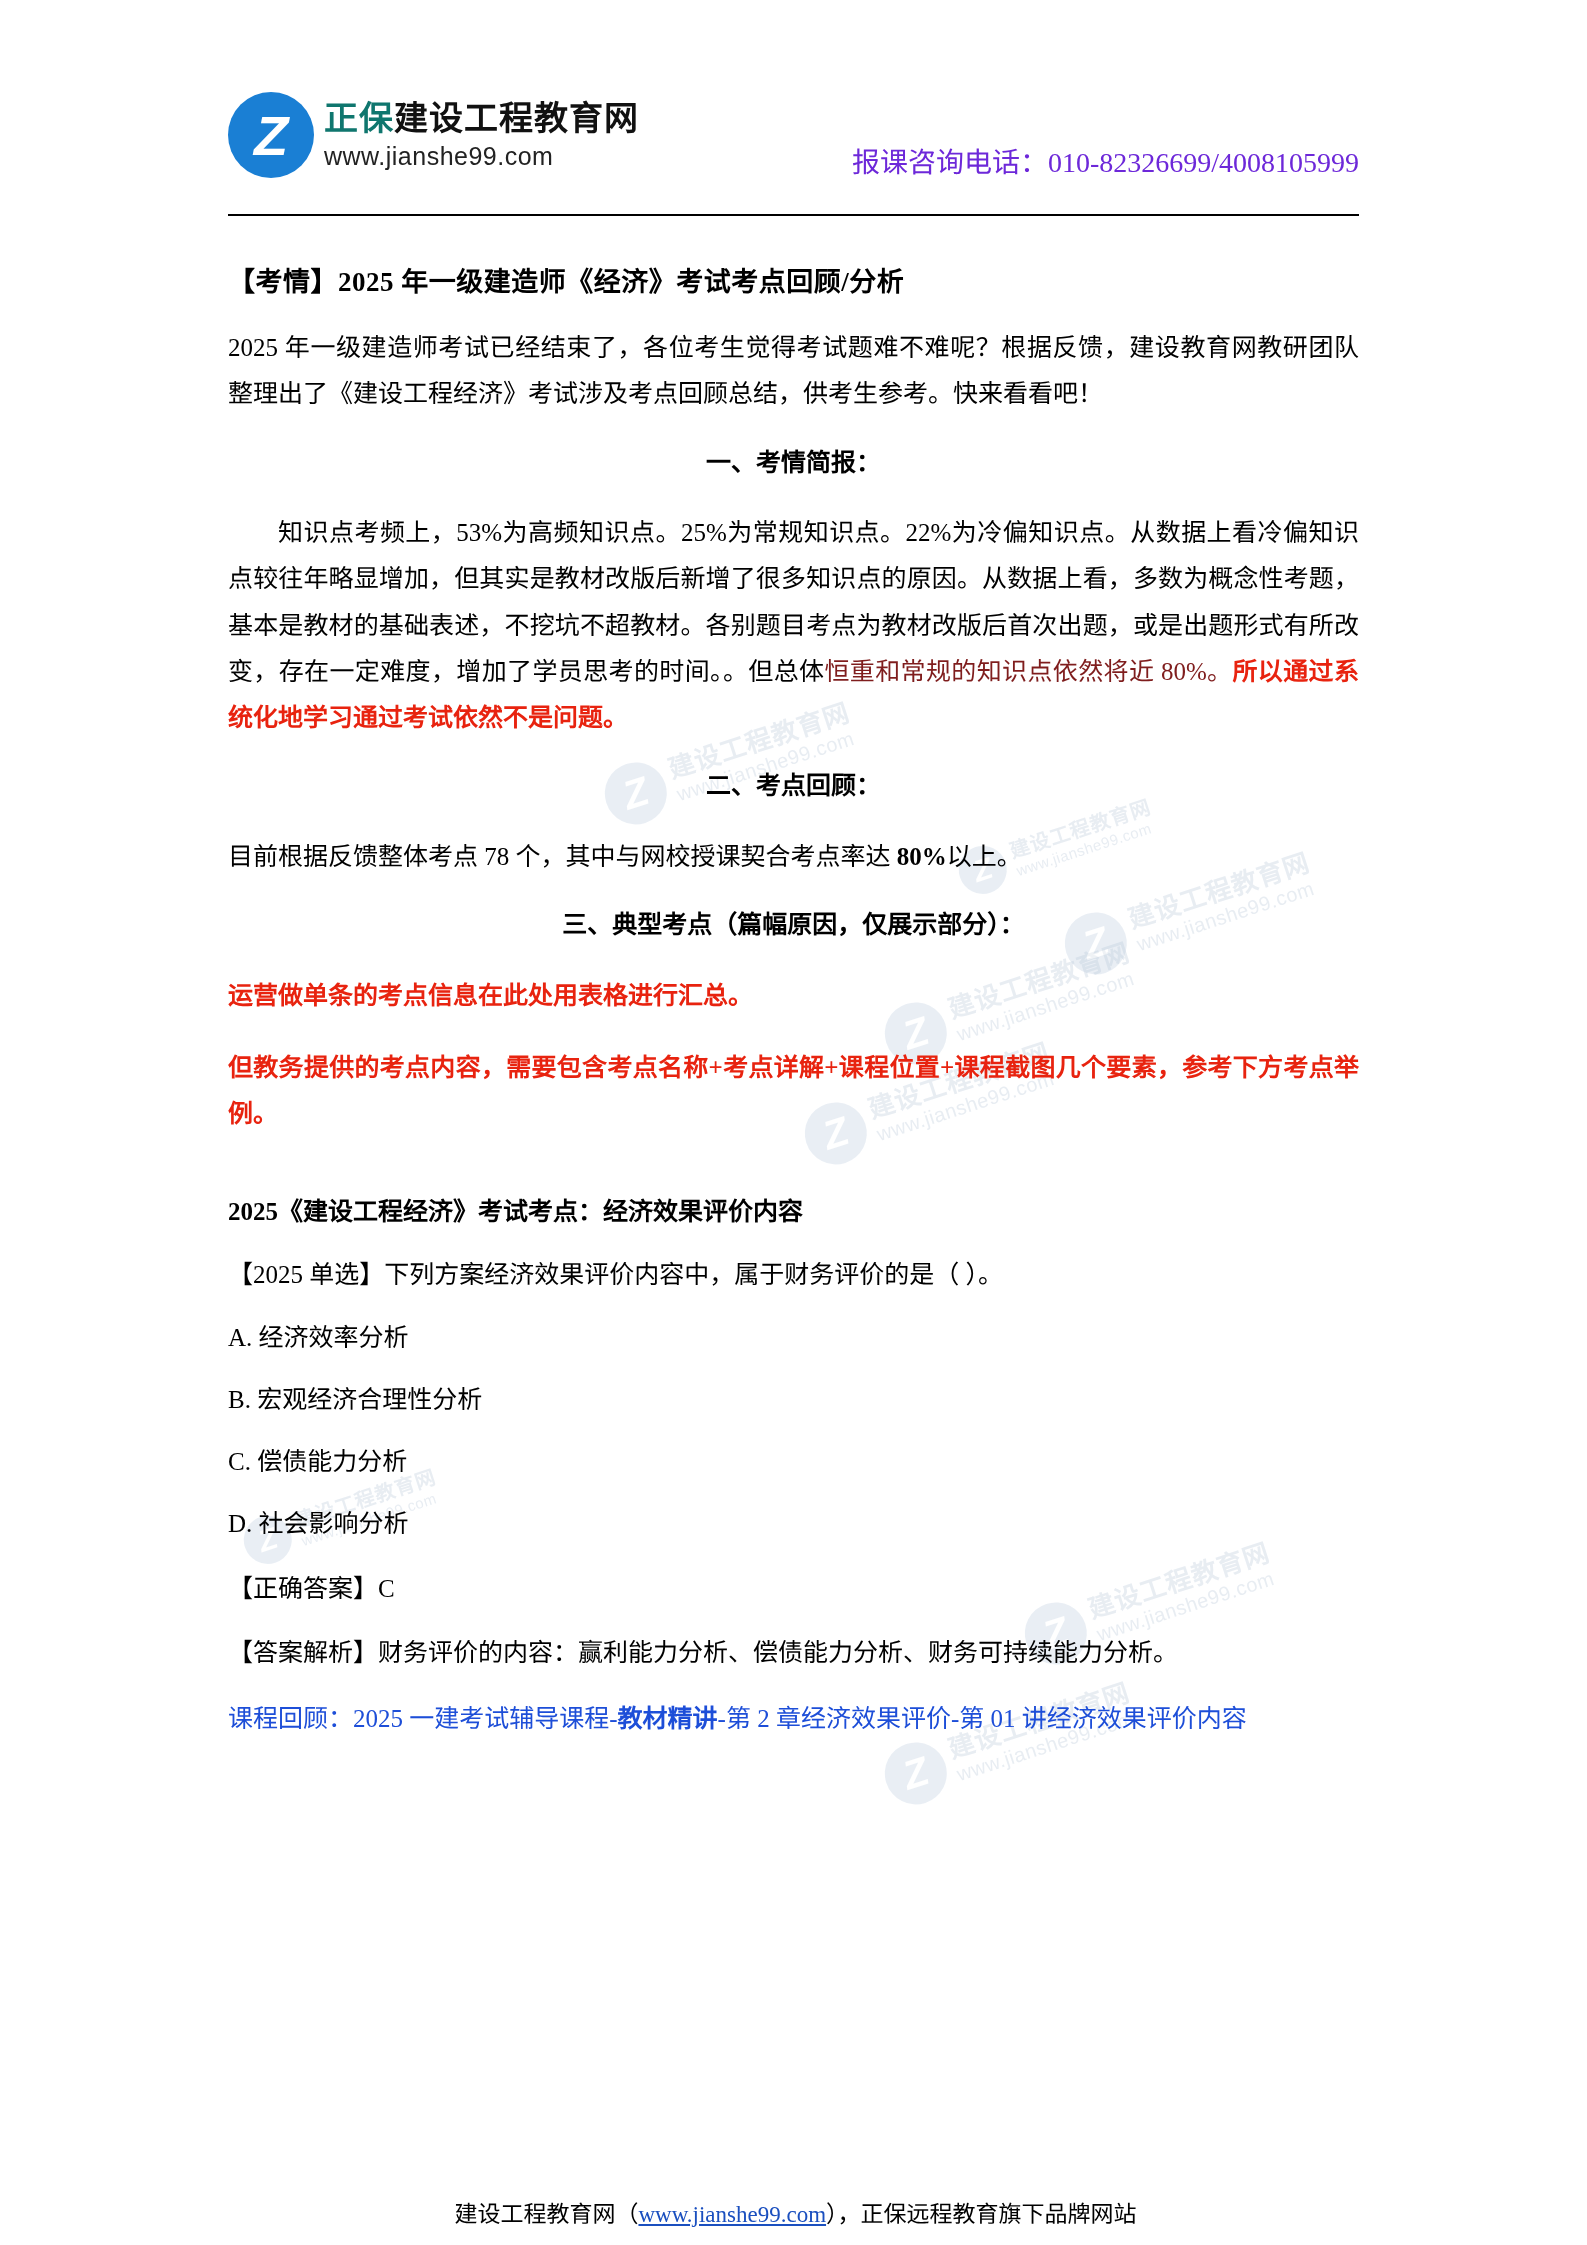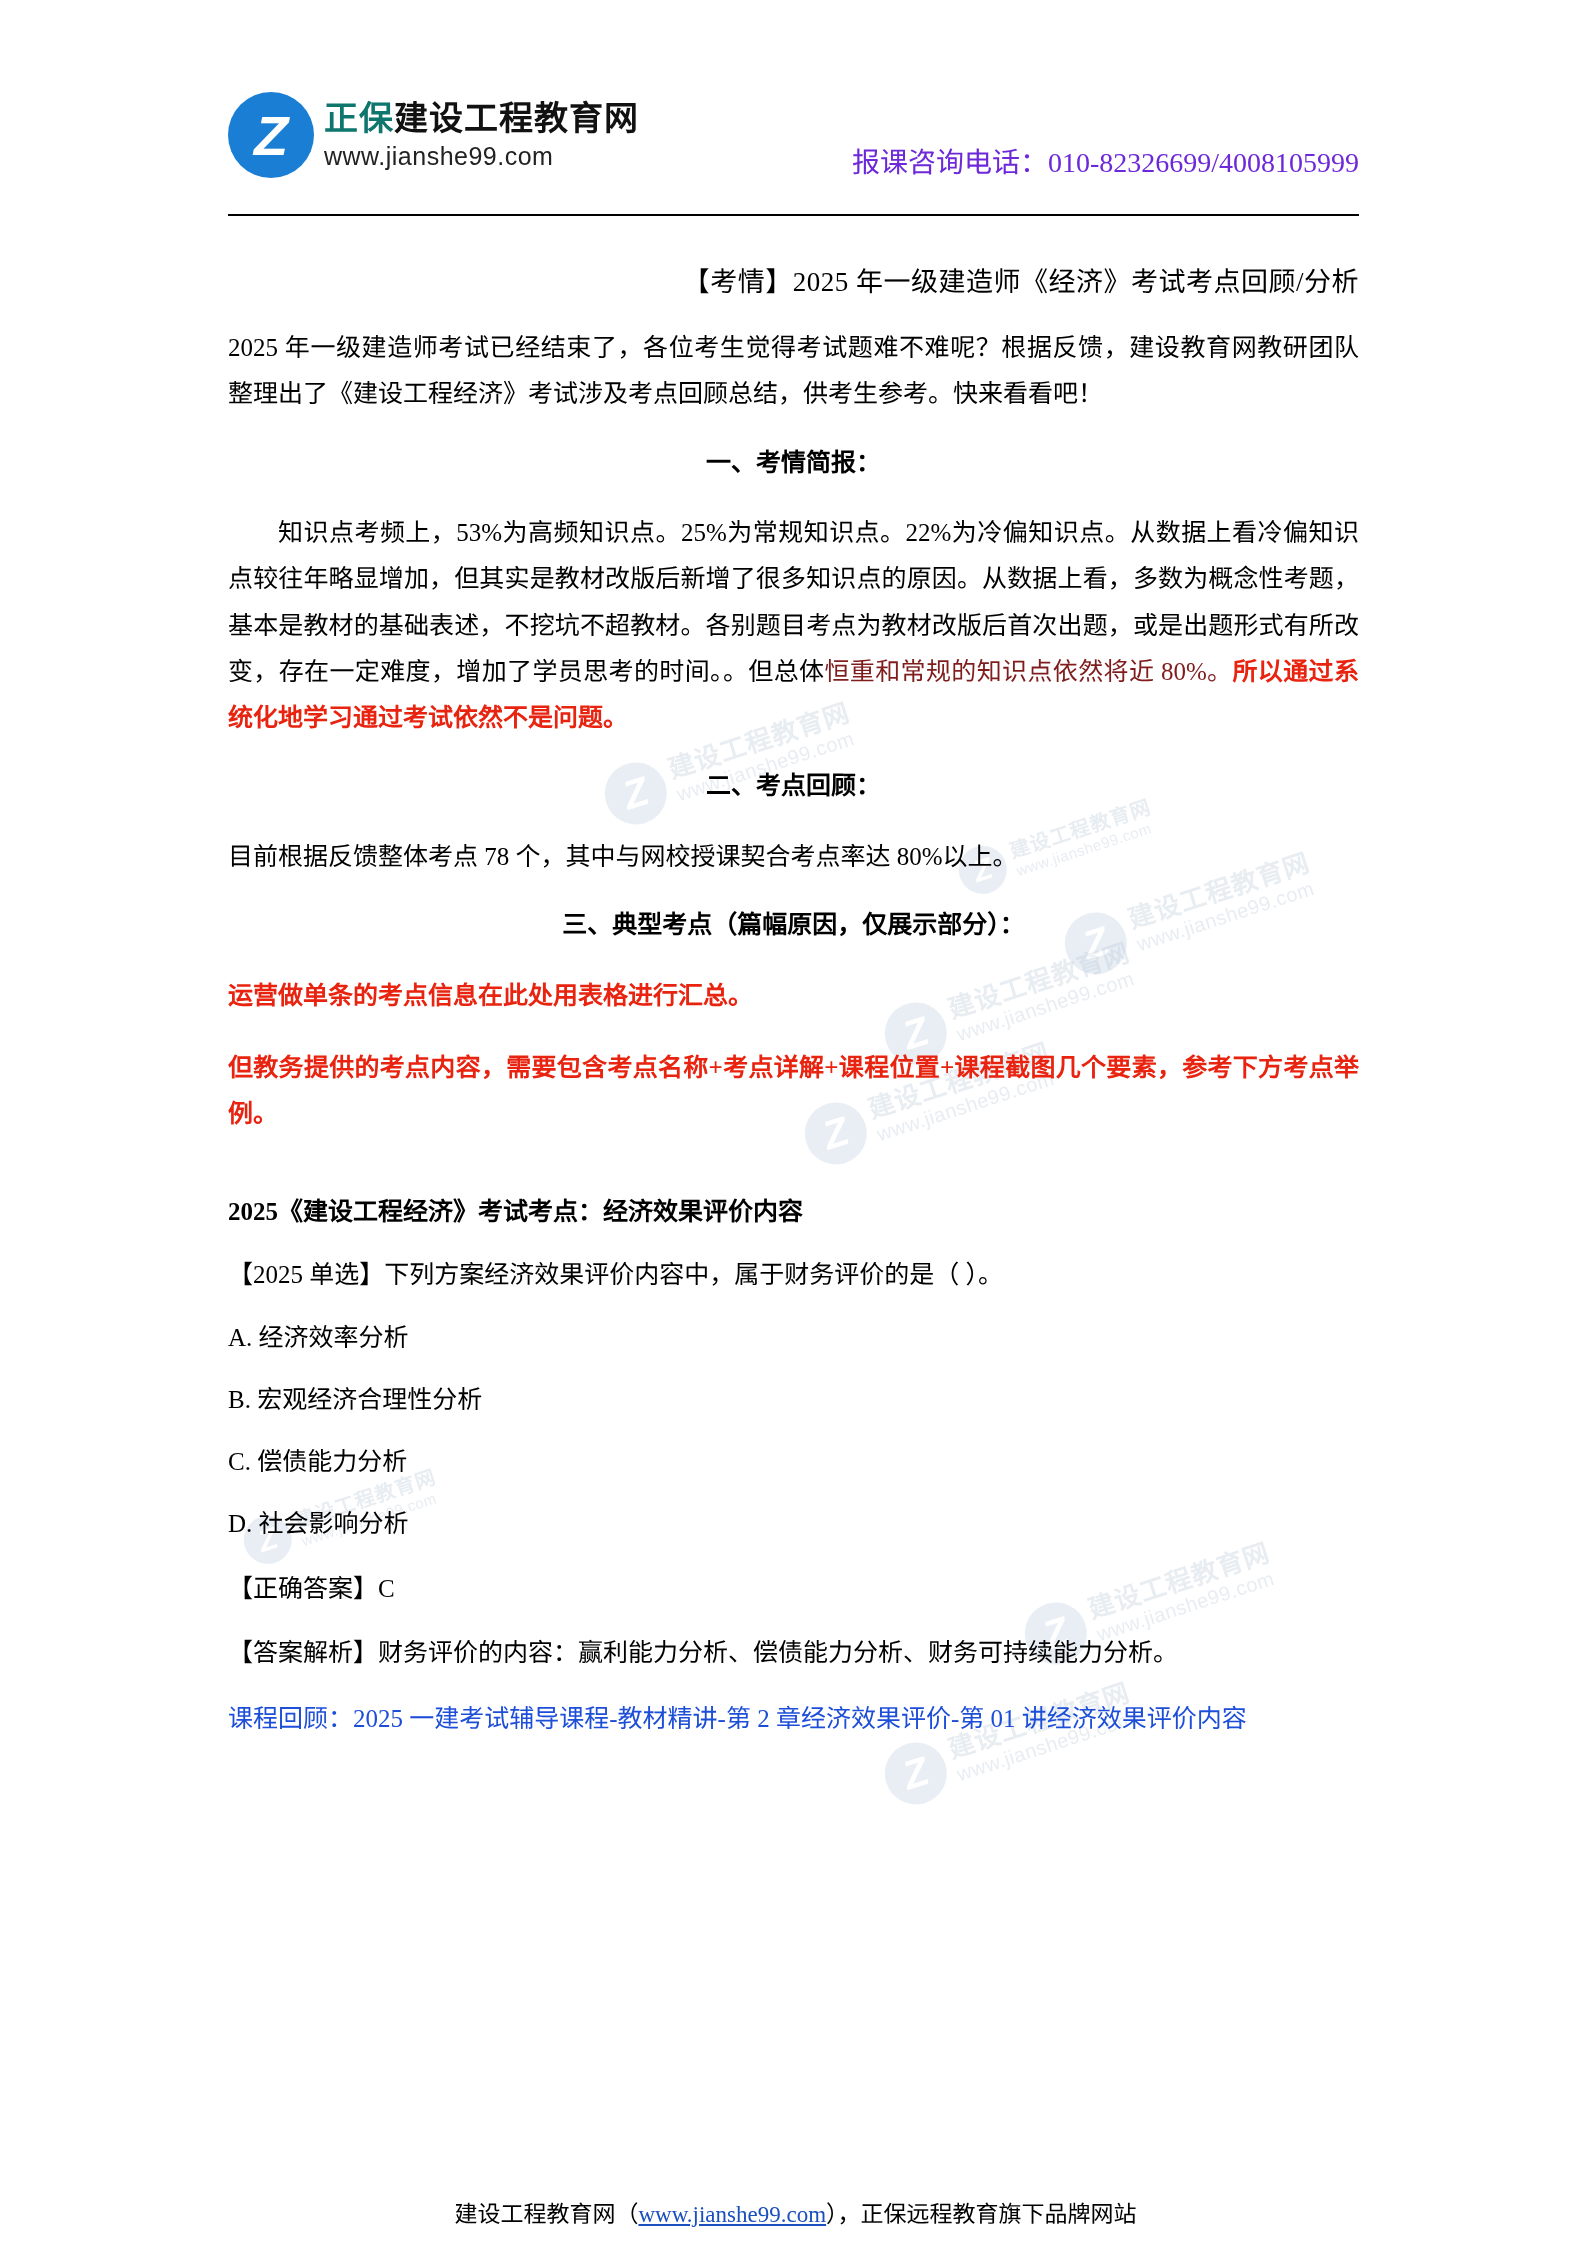--- a/index.html
+++ b/index.html
@@ -96,23 +96,23 @@
     border-top: 2px solid #000000;
   }
 
   
   .content {
     margin: 0 228px;
     position: relative;
     z-index: 2;
   }
   .doc-title {
-    text-align: right;
+    text-align: left;
     font-size: 27px;
-    font-weight: normal;
+    font-weight: bold;
     margin-top: 44px;
     margin-bottom: 0;
     letter-spacing: 0.5px;
   }
   p.para {
     font-size: 25px;
     line-height: 1.85;
     margin: 26px 0 0 0;
     text-align: justify;
   }
@@ -127,21 +127,21 @@
     text-align: center;
   }
   .red {
     color: #7f1d1d;
   }
   .red-b {
     color: #e8230f;
     font-weight: bold;
   }
   .bold {
-    font-weight: normal;
+    font-weight: bold;
   }
   .spacer-lg {
     height: 52px;
   }
   .q-title {
     font-size: 25px;
     font-weight: bold;
     margin: 0 0 0 0;
     line-height: 1.8;
   }

